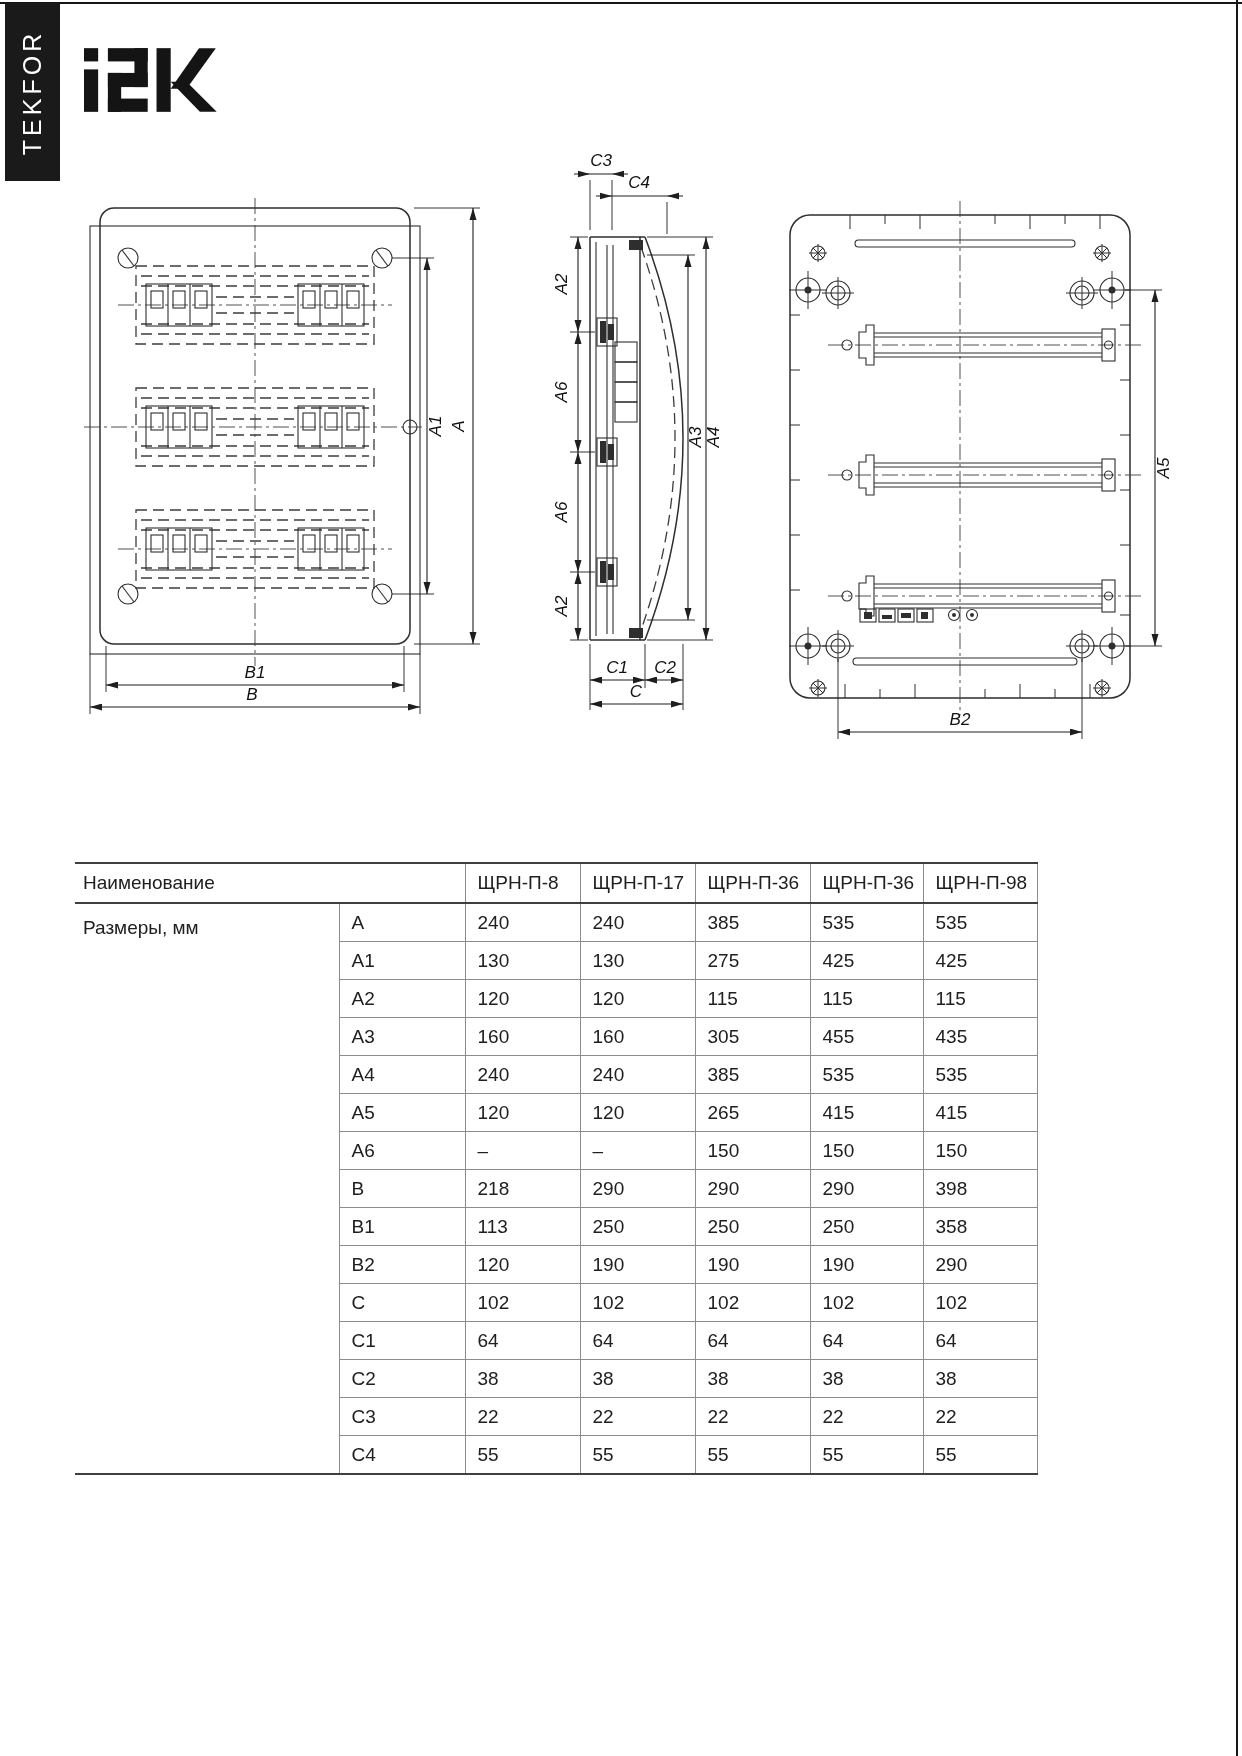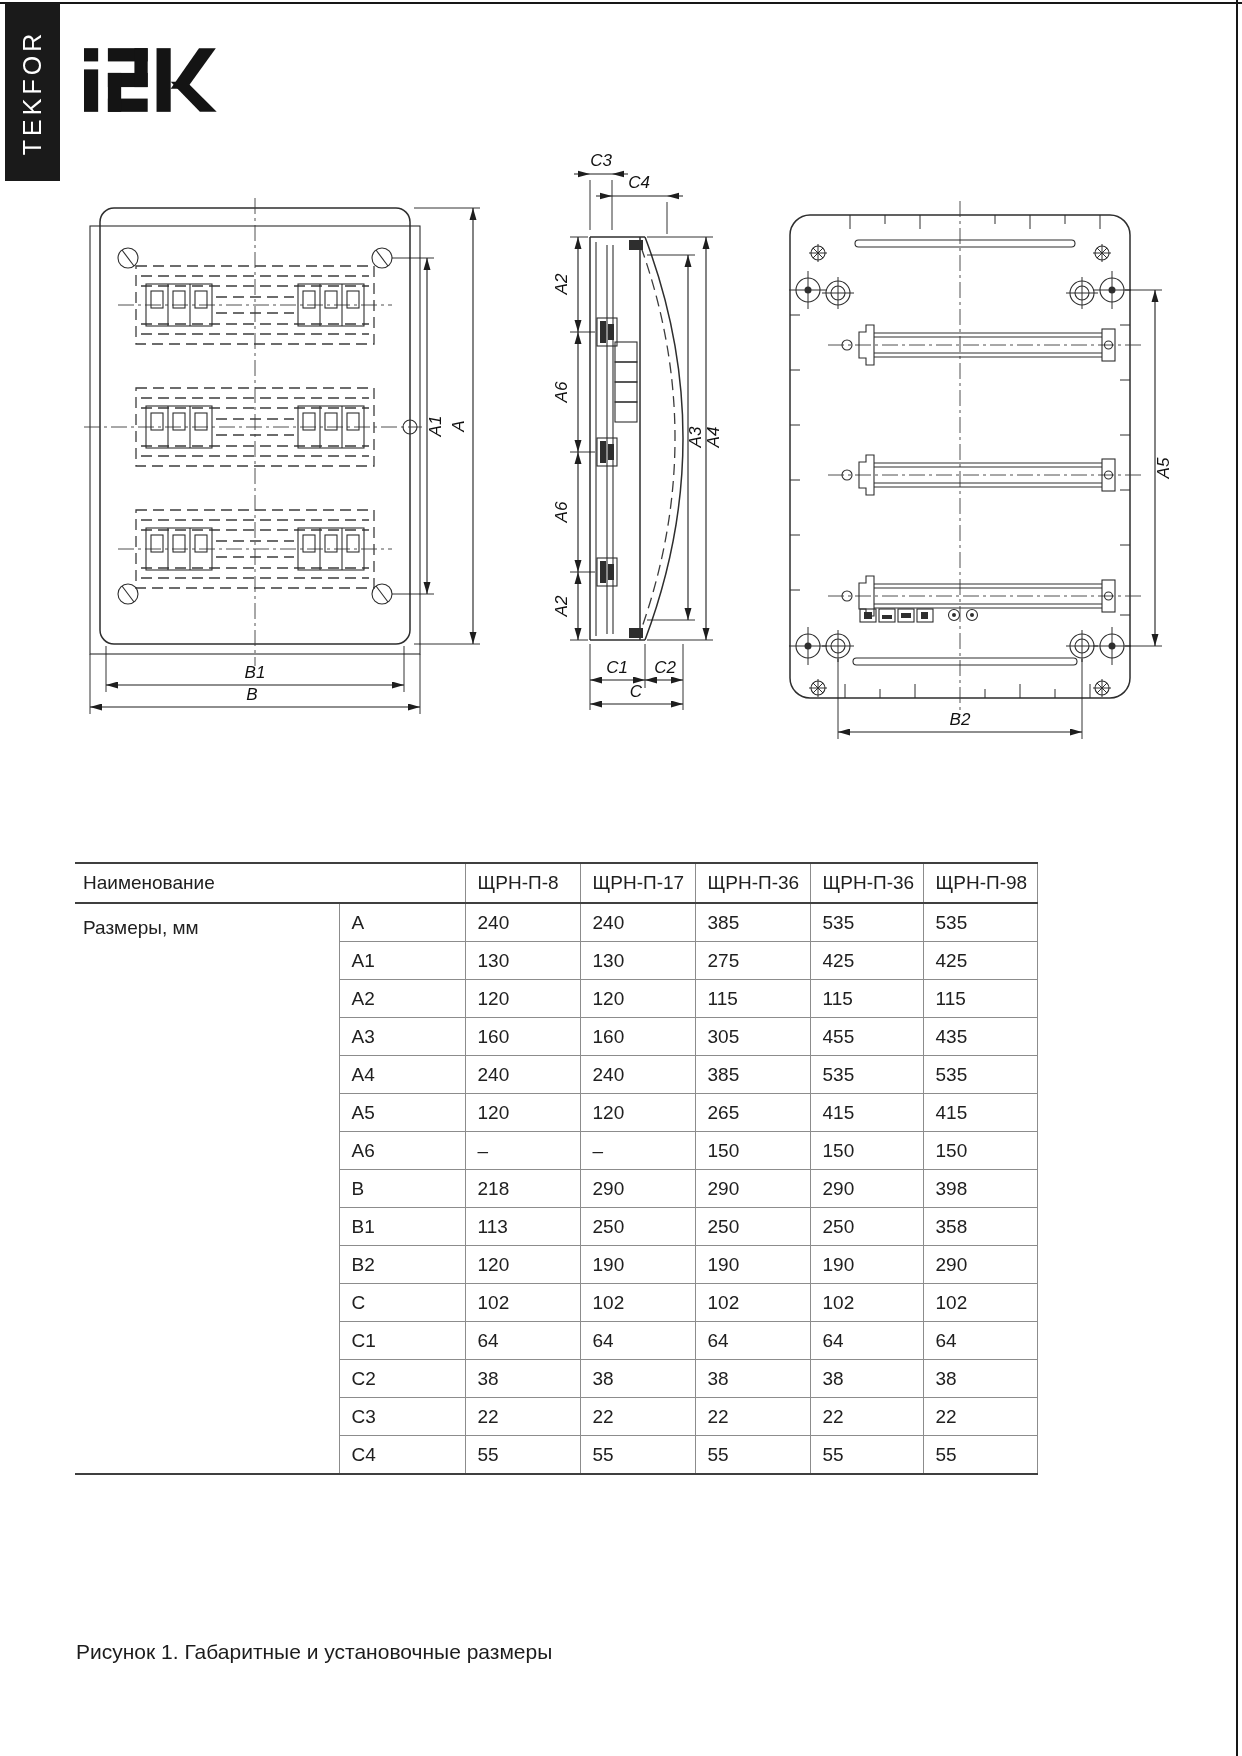--- a/index.html
+++ b/index.html
@@ -473,14 +473,13 @@
           <td>C4</td>
           <td>55</td>
           <td>55</td>
           <td>55</td>
           <td>55</td>
           <td>55</td>
         </tr>
       </tbody>
   </table>
 
-  <div class="caption">Рисунок 1. Габаритные и установочные размеры</div>
 </div>
 
 </body></html>

